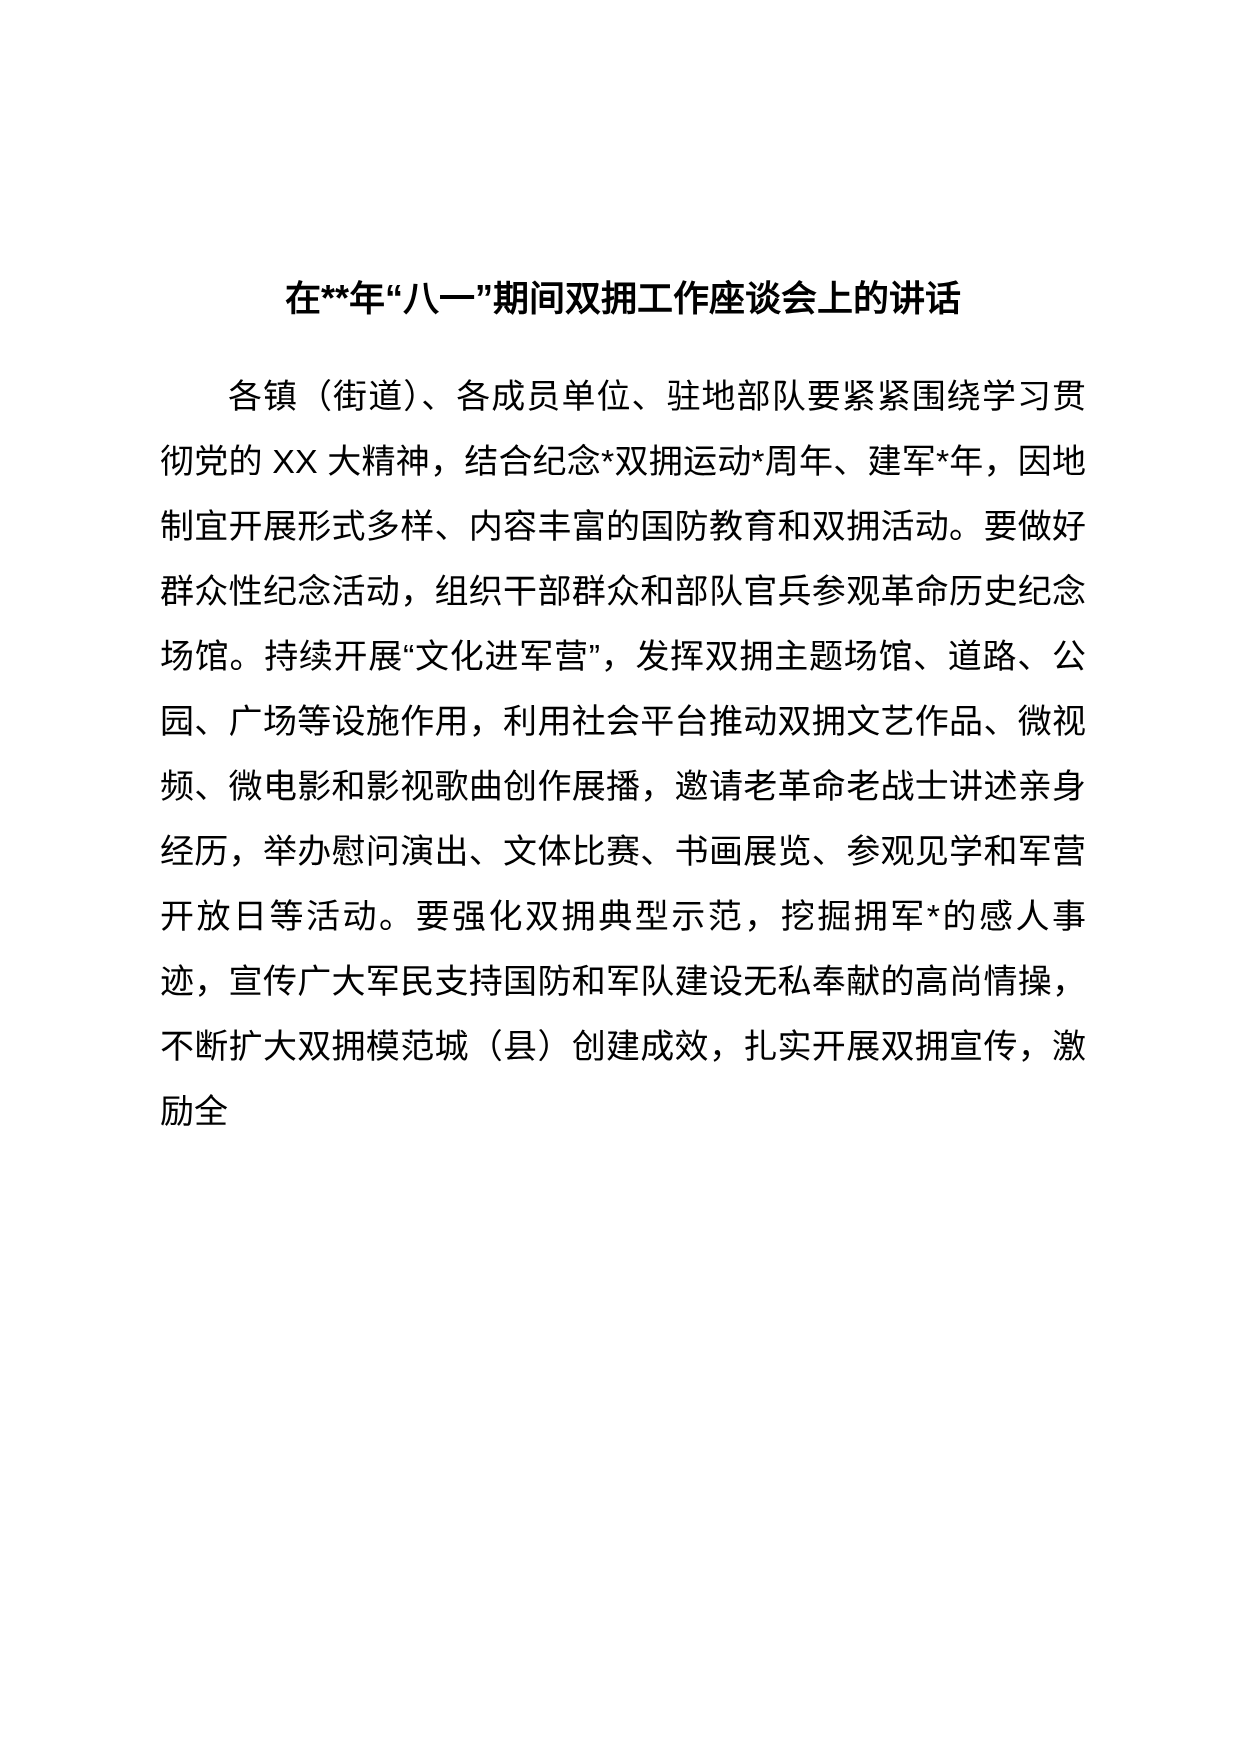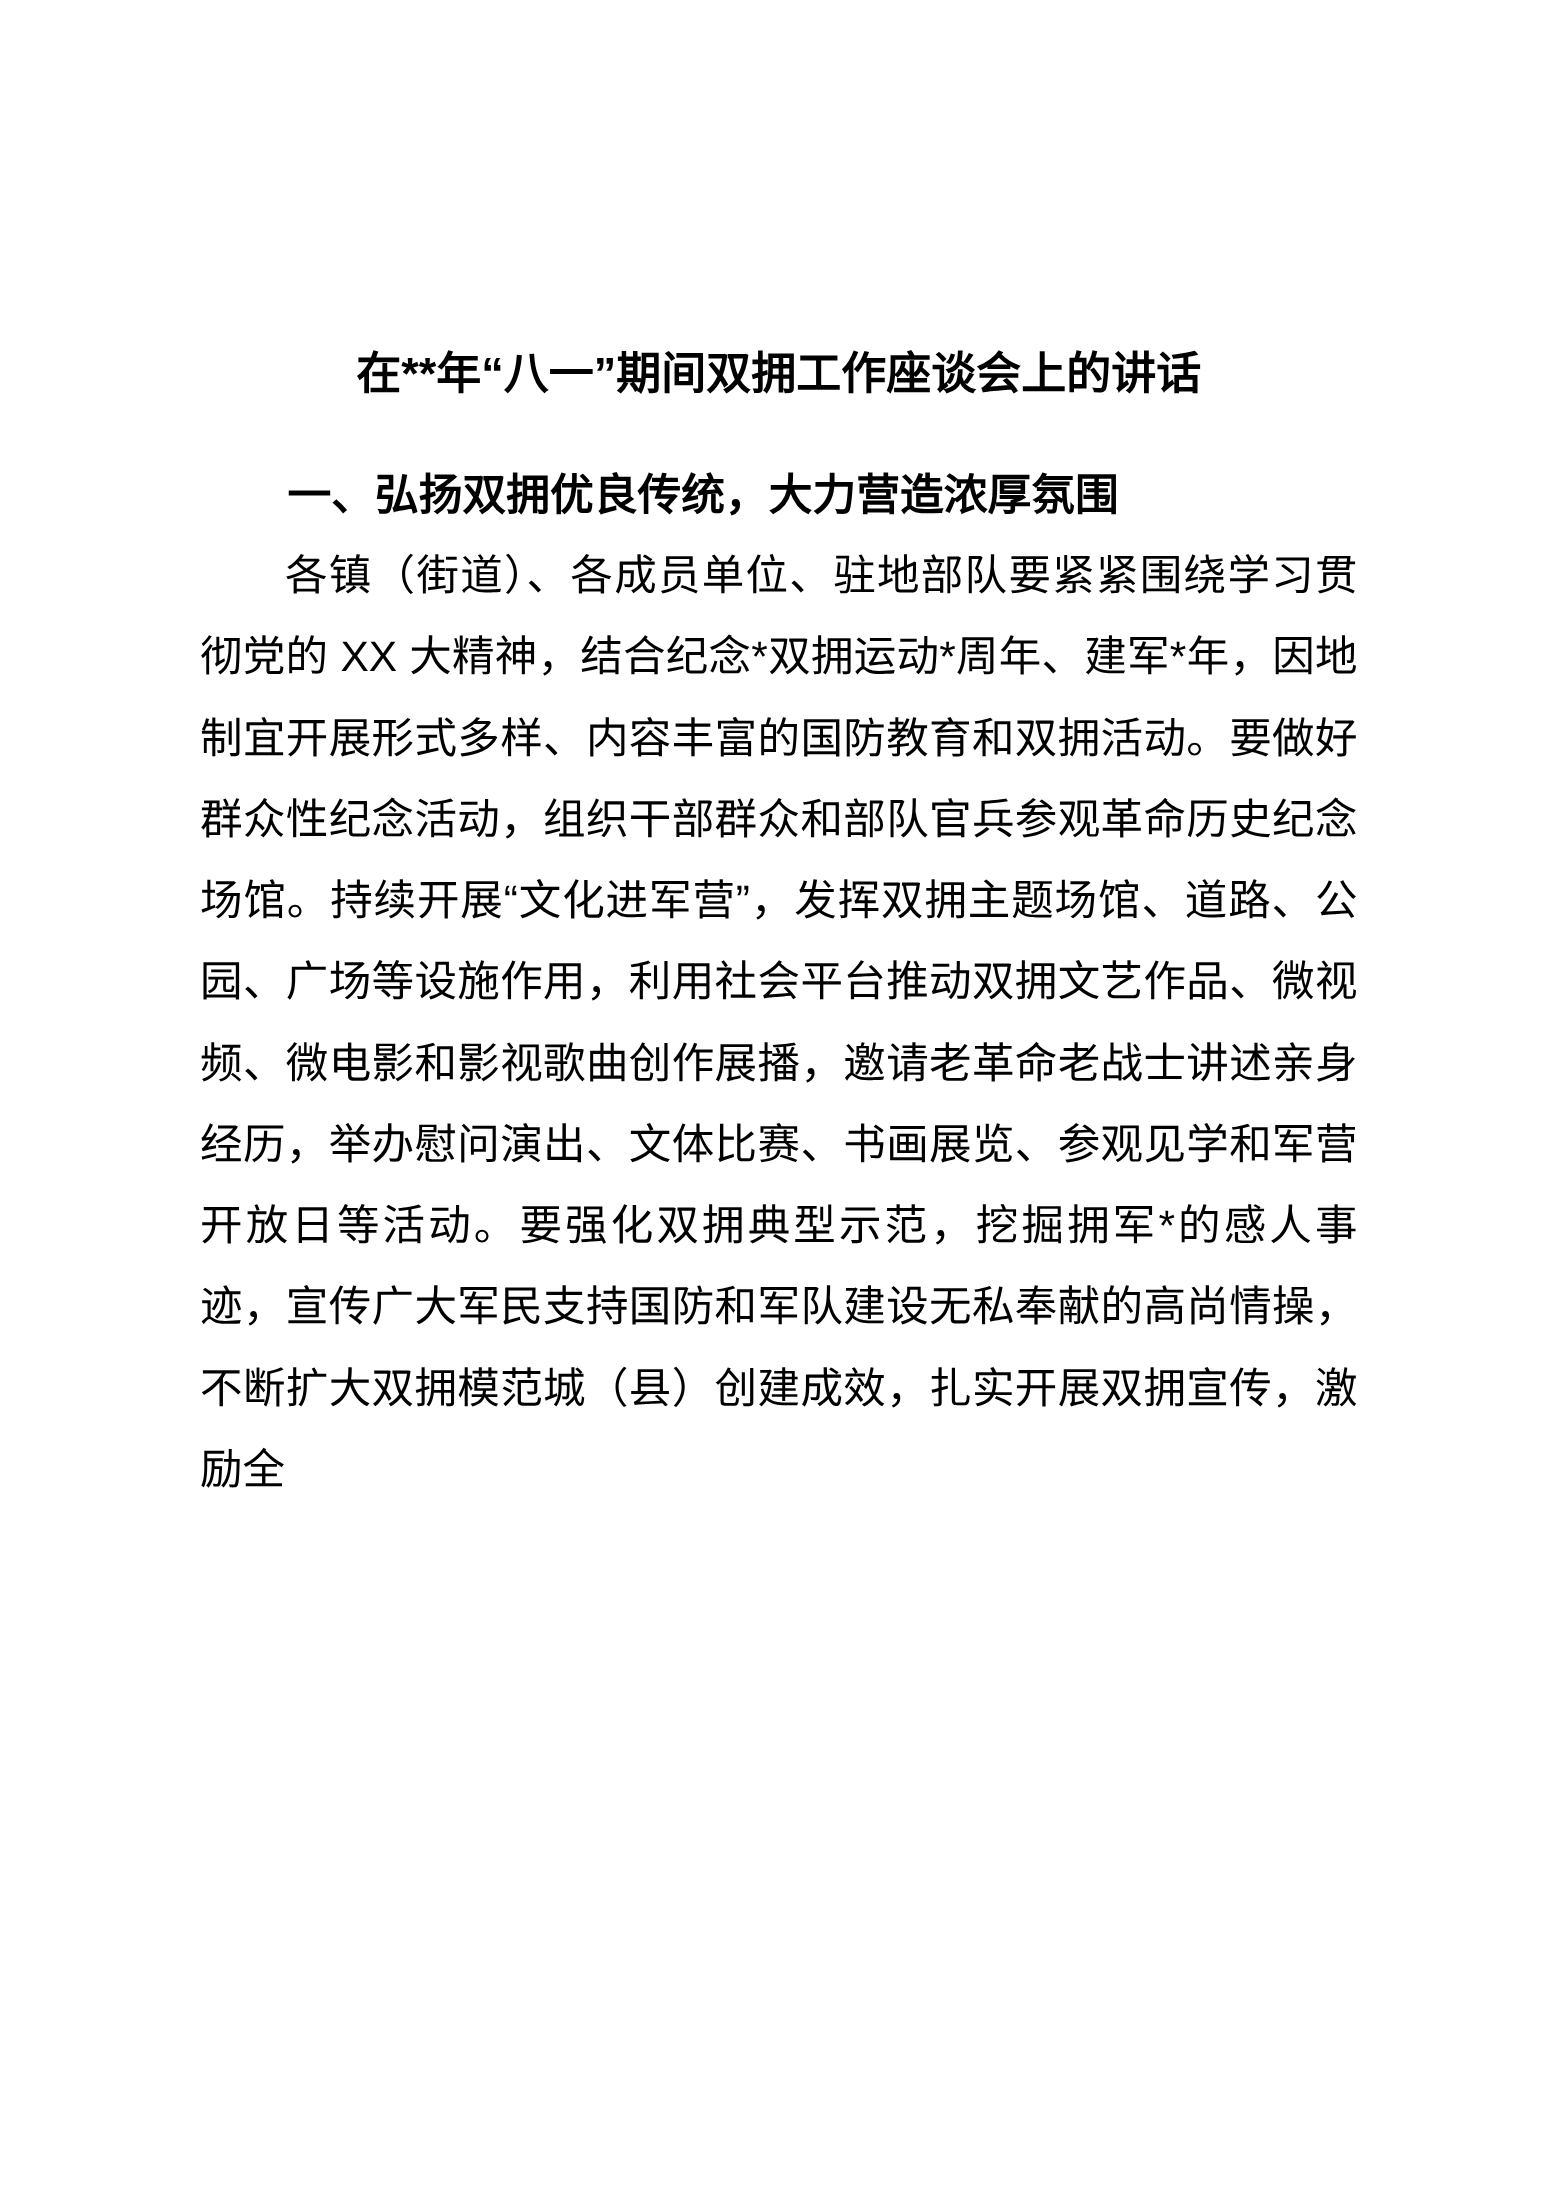--- a/index.html
+++ b/index.html
@@ -46,16 +46,15 @@
     text-indent: 2em;
   }
 </style>
 </head>
 <body>
 
 <div class="page">
   <h1 class="doc-title">在**年“八一”期间双拥工作座谈会上的讲话</h1>
 
 
-  <h2 class="section-heading">一、弘扬双拥优良传统，大力营造浓厚氛围</h2>
 
   <p class="para">各镇（街道）、各成员单位、驻地部队要紧紧围绕学习贯彻党的 XX 大精神，结合纪念*双拥运动*周年、建军*年，因地制宜开展形式多样、内容丰富的国防教育和双拥活动。要做好群众性纪念活动，组织干部群众和部队官兵参观革命历史纪念场馆。持续开展“文化进军营”，发挥双拥主题场馆、道路、公园、广场等设施作用，利用社会平台推动双拥文艺作品、微视频、微电影和影视歌曲创作展播，邀请老革命老战士讲述亲身经历，举办慰问演出、文体比赛、书画展览、参观见学和军营开放日等活动。要强化双拥典型示范，挖掘拥军*的感人事迹，宣传广大军民支持国防和军队建设无私奉献的高尚情操，不断扩大双拥模范城（县）创建成效，扎实开展双拥宣传，激励全</p>
 </div>
 
 </body></html>

